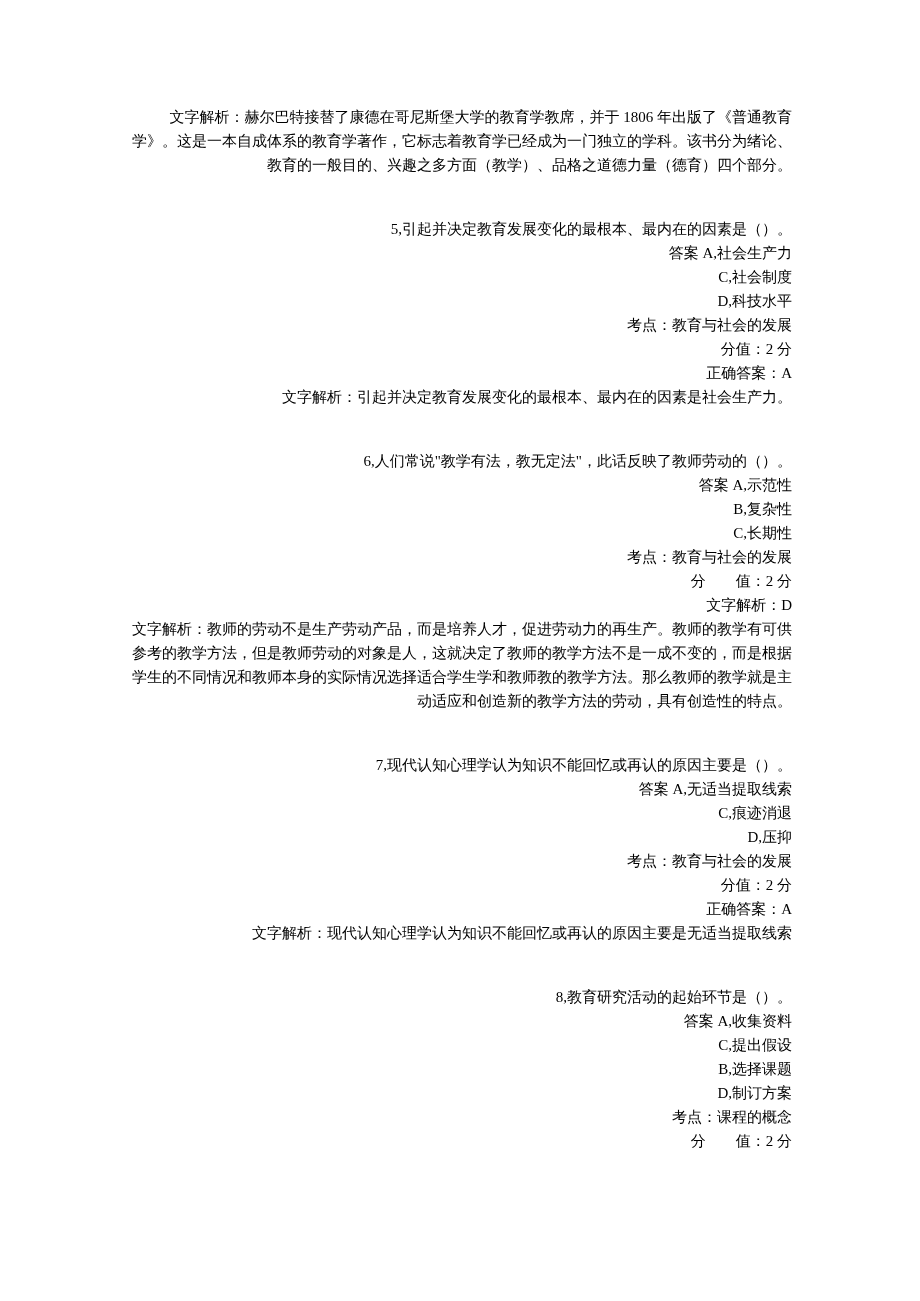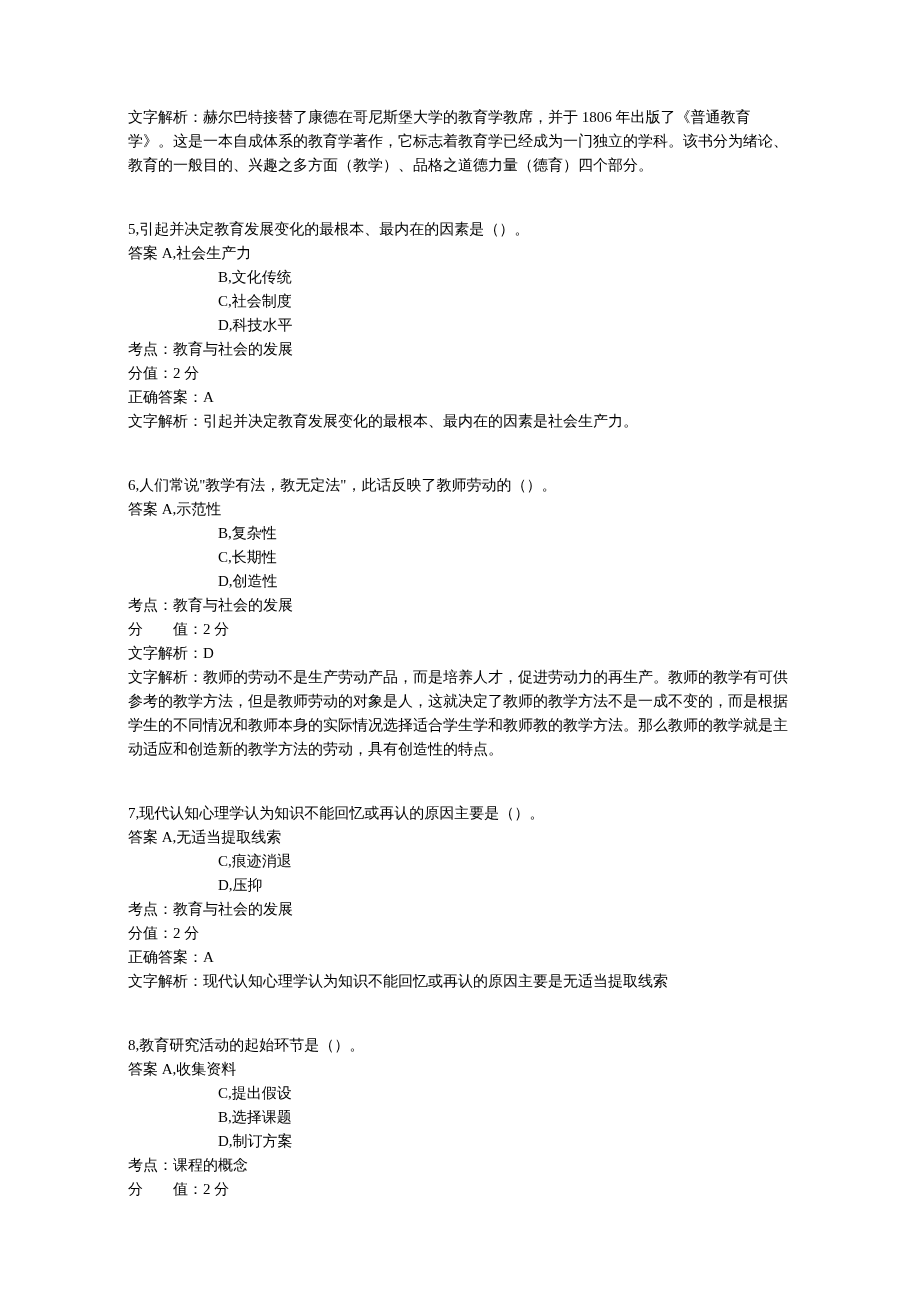--- a/index.html
+++ b/index.html
@@ -13,52 +13,51 @@
     width: 920px;
   }
   .page {
     padding: 105px 128px 60px 128px;
   }
   .block {
     margin-bottom: 40px;
   }
   .line {
     white-space: pre-wrap;
+    text-align: right;
   }
   .indent {
     padding-left: 90px;
   }
 </style>
 </head>
 <body>
 
 <div class="page">
 
   <div class="block">
     <div class="line">文字解析：赫尔巴特接替了康德在哥尼斯堡大学的教育学教席，并于 1806 年出版了《普通教育学》。这是一本自成体系的教育学著作，它标志着教育学已经成为一门独立的学科。该书分为绪论、教育的一般目的、兴趣之多方面（教学）、品格之道德力量（德育）四个部分。</div>
   </div>
 
   <div class="block">
     <div class="line">5,引起并决定教育发展变化的最根本、最内在的因素是（）。</div>
     <div class="line">答案 A,社会生产力</div>
-    <div class="line indent">B,文化传统</div>
     <div class="line indent">C,社会制度</div>
     <div class="line indent">D,科技水平</div>
     <div class="line">考点：教育与社会的发展</div>
     <div class="line">分值：2 分</div>
     <div class="line">正确答案：A</div>
     <div class="line">文字解析：引起并决定教育发展变化的最根本、最内在的因素是社会生产力。</div>
   </div>
 
   <div class="block">
     <div class="line">6,人们常说"教学有法，教无定法"，此话反映了教师劳动的（）。</div>
     <div class="line">答案 A,示范性</div>
     <div class="line indent">B,复杂性</div>
     <div class="line indent">C,长期性</div>
-    <div class="line indent">D,创造性</div>
     <div class="line">考点：教育与社会的发展</div>
     <div class="line">分　　值：2 分</div>
     <div class="line">文字解析：D</div>
     <div class="line">文字解析：教师的劳动不是生产劳动产品，而是培养人才，促进劳动力的再生产。教师的教学有可供参考的教学方法，但是教师劳动的对象是人，这就决定了教师的教学方法不是一成不变的，而是根据学生的不同情况和教师本身的实际情况选择适合学生学和教师教的教学方法。那么教师的教学就是主动适应和创造新的教学方法的劳动，具有创造性的特点。</div>
   </div>
 
   <div class="block">
     <div class="line">7,现代认知心理学认为知识不能回忆或再认的原因主要是（）。</div>
     <div class="line">答案 A,无适当提取线索</div>
     <div class="line indent">C,痕迹消退</div>

